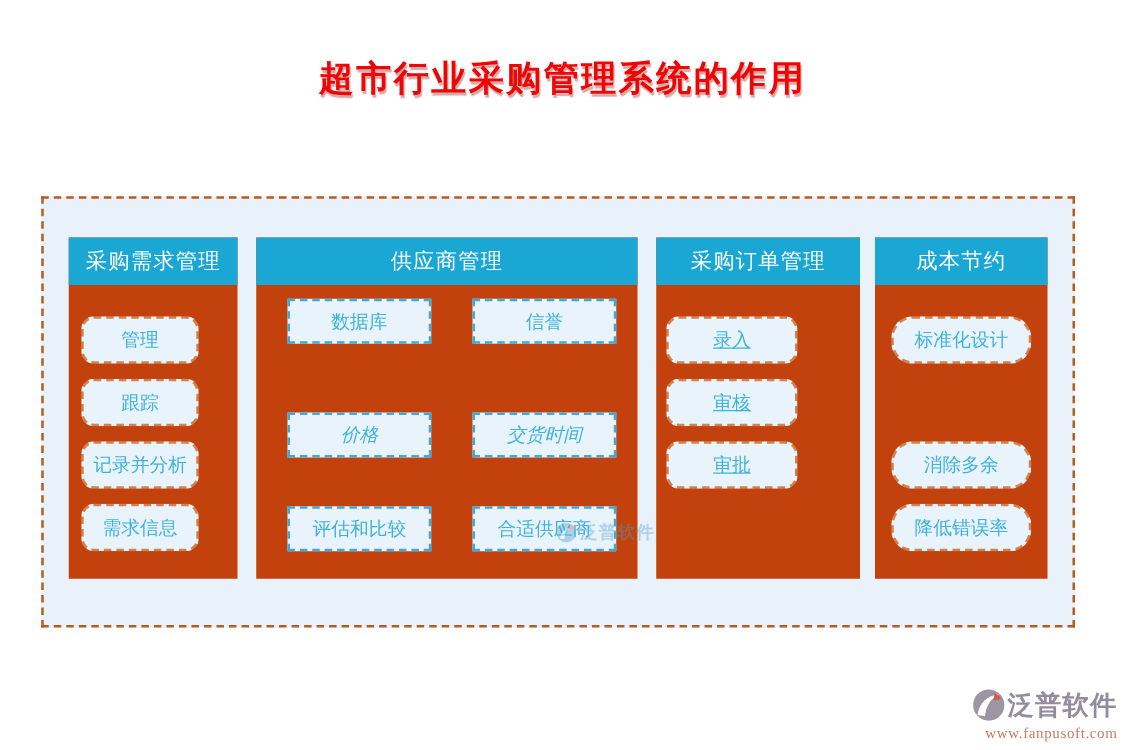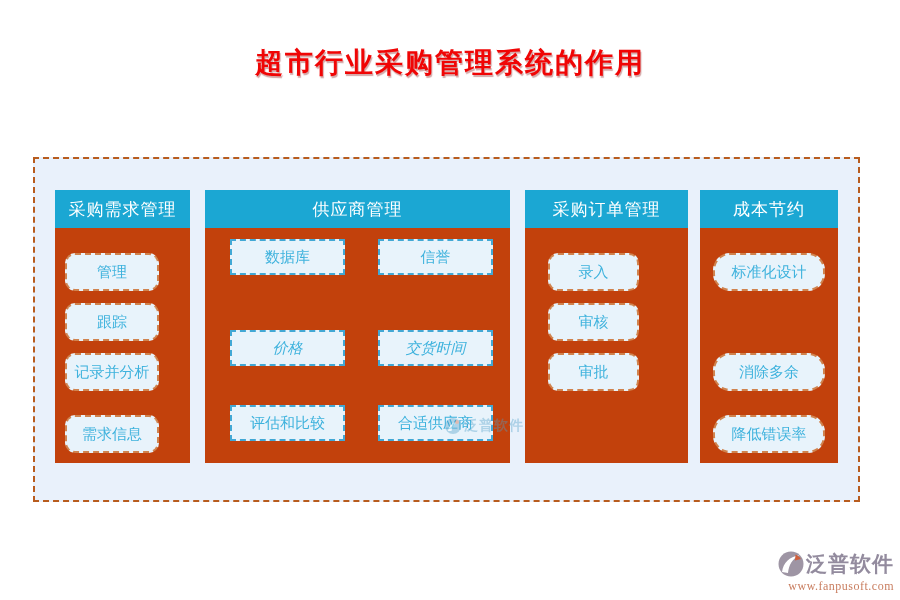--- a/index.html
+++ b/index.html
@@ -25,23 +25,23 @@
                 text-align:center; font-size:17px; letter-spacing:1px;
                 white-space:nowrap; overflow:hidden; }
   .col-body { position:relative; height:235px; }
 
   .btn { position:absolute; height:38px; line-height:34px; text-align:center;
          background:#e8f3fb; color:#3eb2dd; font-size:15px; white-space:nowrap; }
   .btn-orange { border:2px dashed #d0834e; border-radius:10px; }
   .btn-blue   { border:2px dashed #42a8d5; border-radius:0; }
 
   .col-1 .btn { left:10px; width:94px; }
-  .col-3 .btn { left:23px; width:91px; }
+  .col-3 .btn { left:8px; width:105px;text-decoration:underline; }
   .col-4 .btn { left:13px; width:112px;border-radius:17px; }
-  .r1 { top:25px; } .r2 { top:75px; } .r3 { top:125px; } .r4 { top:175px;margin-top:12px; }
+  .r1 { top:25px; } .r2 { top:75px; } .r3 { top:125px; } .r4 { top:175px; }
 
   .col-2 .btn { width:115px; height:36px; line-height:32px; }
   .gl { left:25px; } .gr { left:173px; }
   .g1 { top:11px; } .g2 { top:102px;font-style:italic; } .g3 { top:177px; }
 
   .watermark { position:absolute; left:410px; top:258px; display:flex; align-items:center;
                gap:3px; opacity:.38; pointer-events:none; }
   .watermark .wm-text { font-size:14px; font-weight:bold; color:#4e9fc8; letter-spacing:1px; }
   .watermark svg { display:block; }
 

